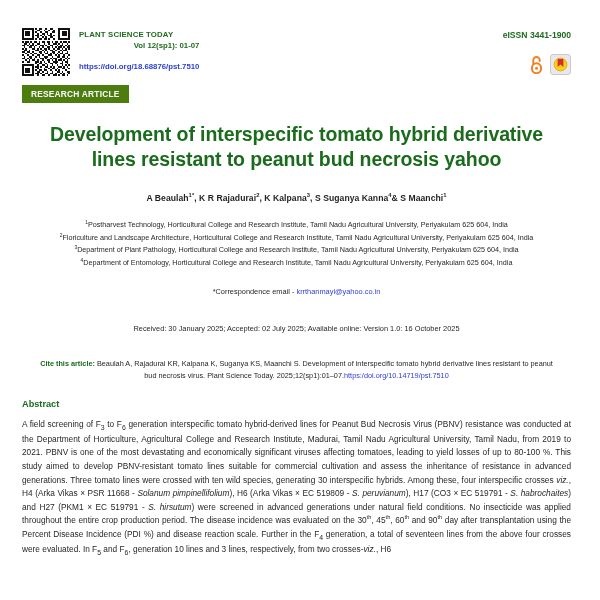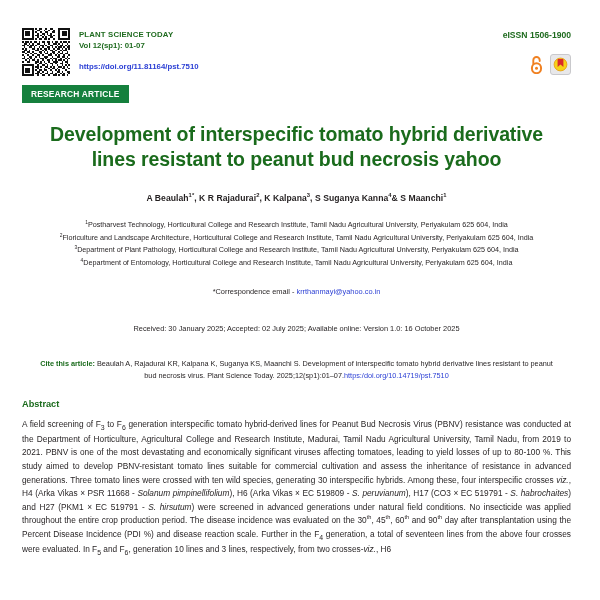--- a/index.html
+++ b/index.html
@@ -47,20 +47,21 @@
   .journal-name {
     font-size: 7.8px;
     font-weight: bold;
     color: #1f6b1f;
     letter-spacing: 0.15px;
   }
   .journal-vol {
     font-size: 7.8px;
     font-weight: bold;
     color: #1f6b1f;
+    text-align: right;
   }
   .journal-doi {
     font-size: 7.8px;
     font-weight: bold;
     color: #2b3fd4;
     text-decoration: none;
     display: inline-block;
   }
   .header-right {
     text-align: right;
@@ -86,21 +87,21 @@
     border-radius: 3px;
     background: #e8e8ea;
     border: 1px solid #c9c9cc;
     display: flex;
     align-items: center;
     justify-content: center;
   }
   .research-article {
     display: inline-block;
     margin-top: 9px;
-    background: #15803d;
+    background: #4d7c0f;
     color: #ffffff;
     font-size: 8.4px;
     font-weight: bold;
     letter-spacing: 0.2px;
     padding: 4px 9px 4px 9px;
   }
 
   
   .title {
     margin: 19px 16px 0 16px;
@@ -434,26 +435,26 @@
             <rect x="19" y="28" width="2" height="1"></rect>
           <rect x="22" y="28" width="1" height="1"></rect>
             <rect x="24" y="28" width="2" height="1"></rect>
           <rect x="27" y="28" width="1" height="1"></rect>
         </g>
       </svg>
 
       <div class="journal-meta">
         <div class="journal-name">PLANT SCIENCE TODAY</div>
         <div class="journal-vol">Vol 12(sp1): 01-07</div>
-        <a class="journal-doi" href="#">https://doi.org/11.81164/pst.7510</a>
+        <a class="journal-doi" href="#">https://doi.org/18.68876/pst.7510</a>
       </div>
     </div>
 
     <div class="header-right">
-      <div class="eissn">eISSN 1506-1900</div>
+      <div class="eissn">eISSN 3441-1900</div>
       <div class="badge-row">
         <svg class="oa-icon" width="13" height="19" viewBox="0 0 13 19">
           <path d="M3.3 8.4 V5.2 A3.2 3.2 0 0 1 9.7 5.2 V6.1" fill="none" stroke="#f08020" stroke-width="1.9" stroke-linecap="round"></path>
           <ellipse cx="6.5" cy="13.2" rx="4.6" ry="5.0" fill="none" stroke="#f08020" stroke-width="2.0"></ellipse>
           <circle cx="6.5" cy="13.2" r="1.5" fill="#f08020"></circle>
         </svg>
         <div class="journal-badge">
           <svg width="15" height="15" viewBox="0 0 15 15">
             <circle cx="7.5" cy="7.5" r="6.4" fill="#f7d417"></circle>
             <path d="M4.6 1.9 h5.8 v8.0 L7.5 7.6 L4.6 9.9 Z" fill="#d92b2b"></path>

